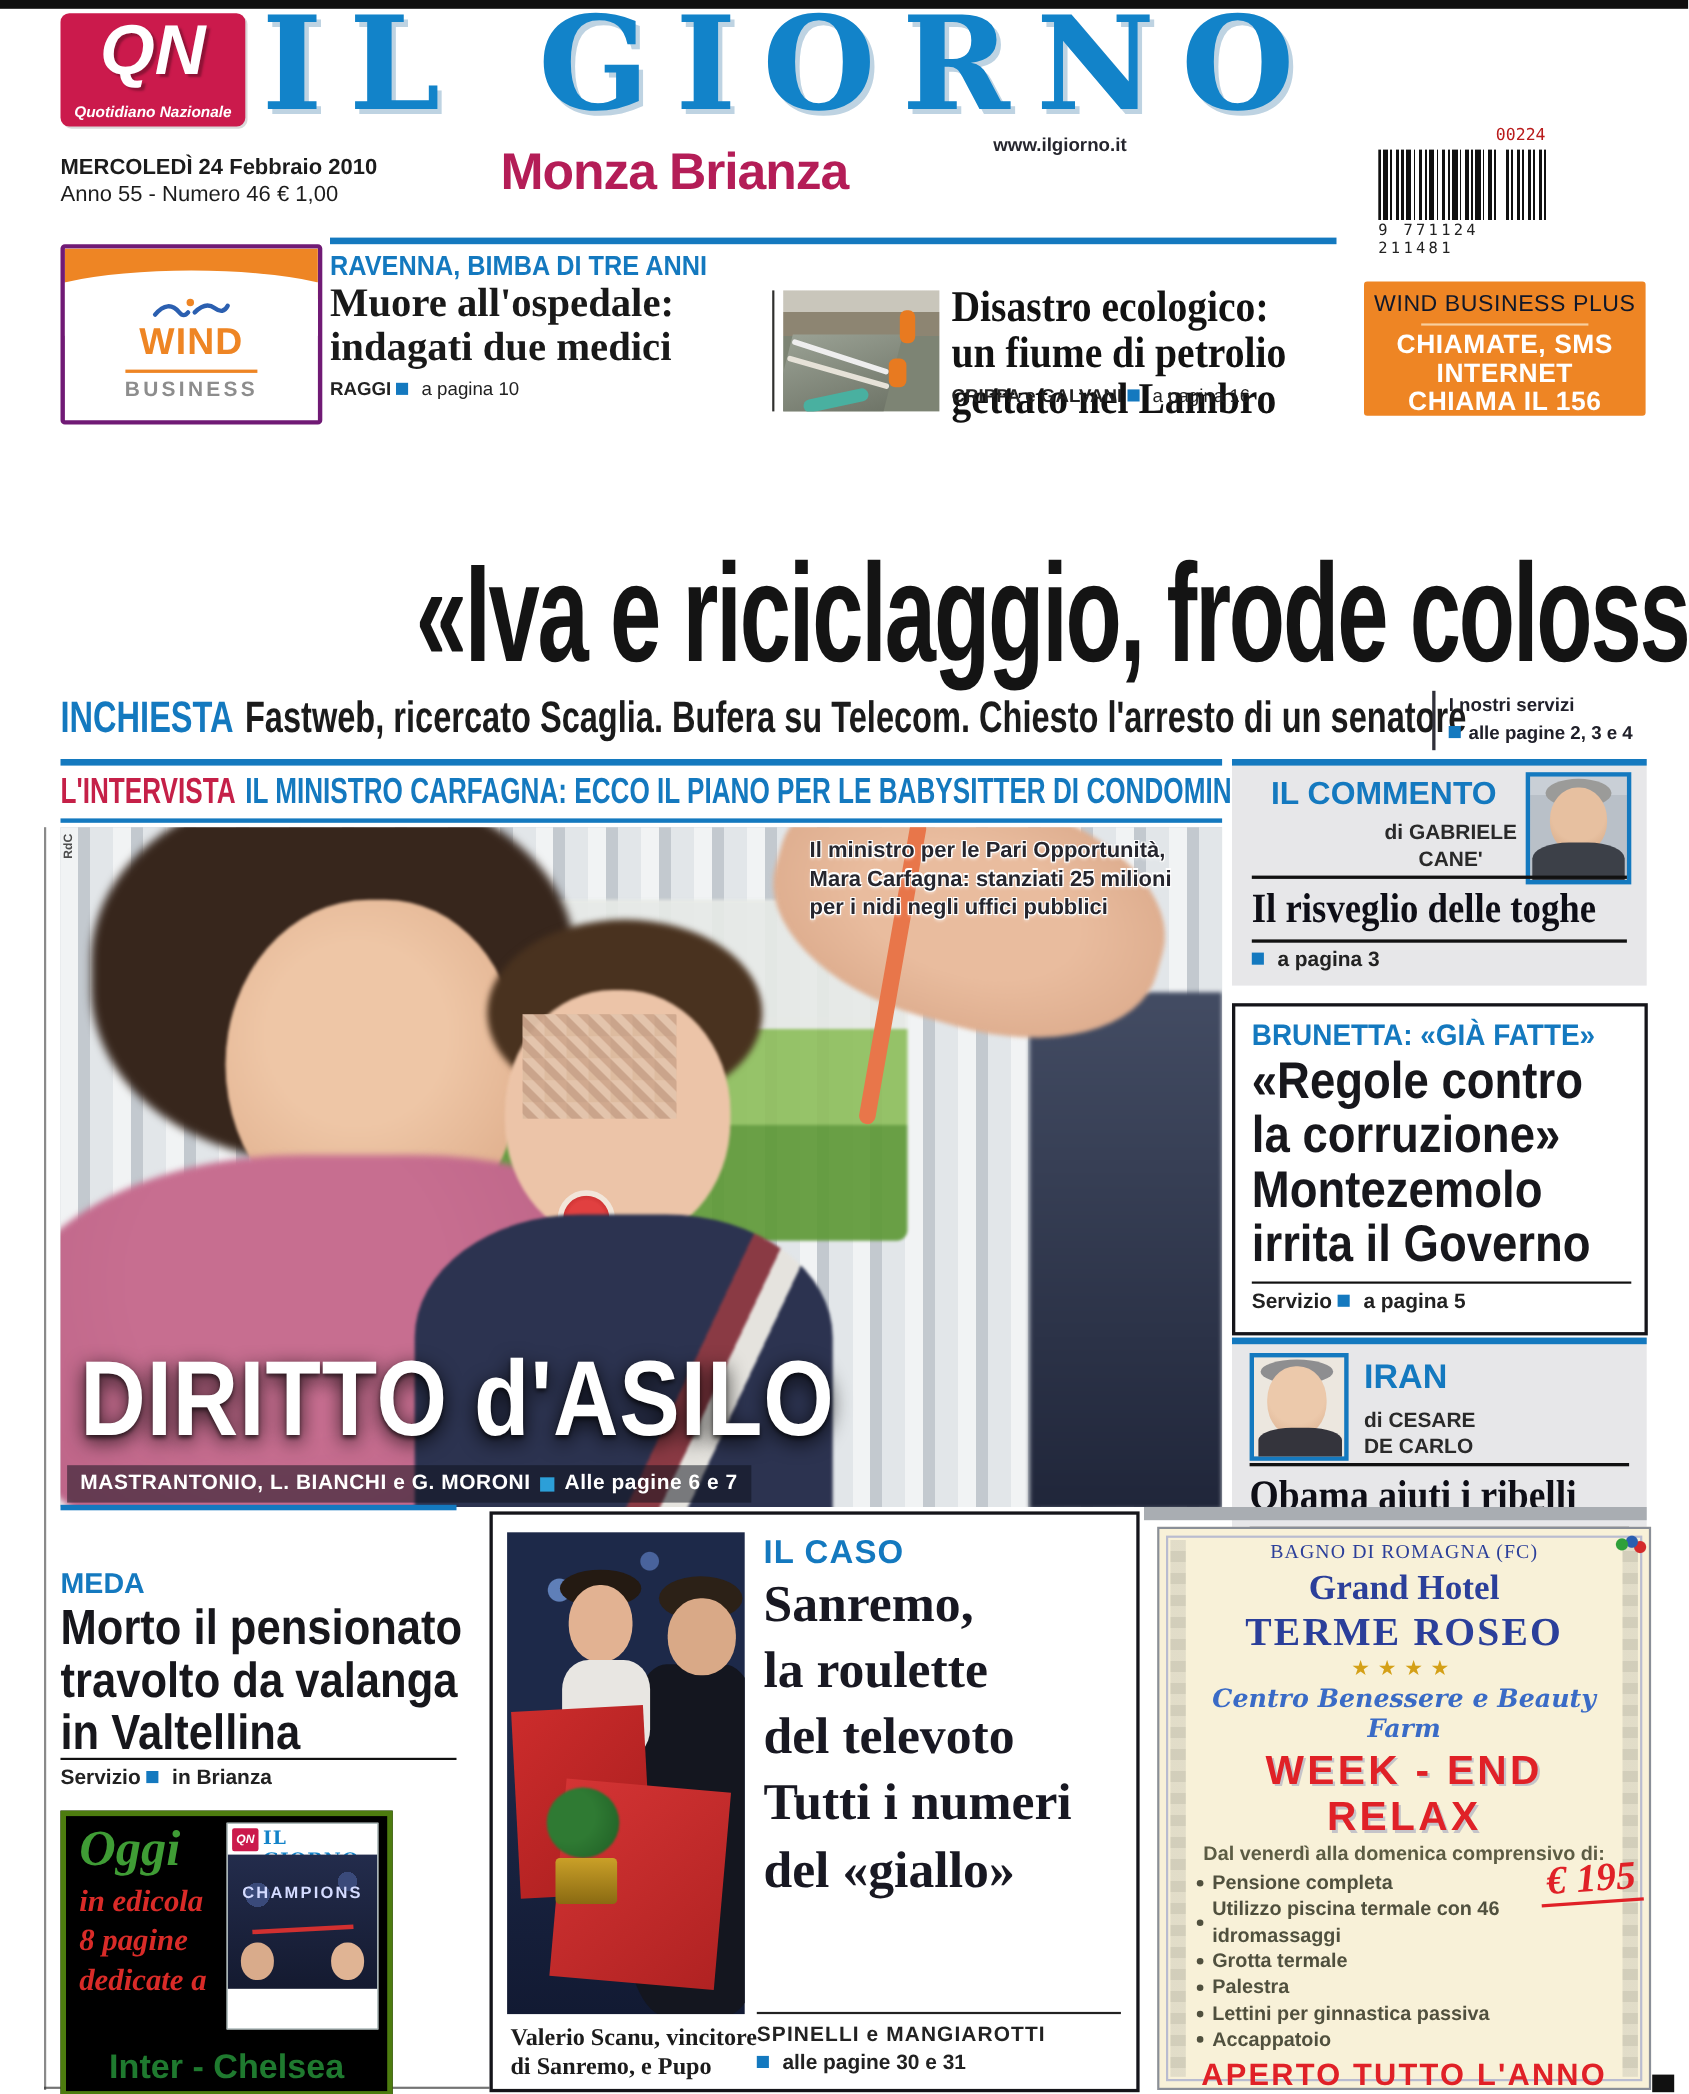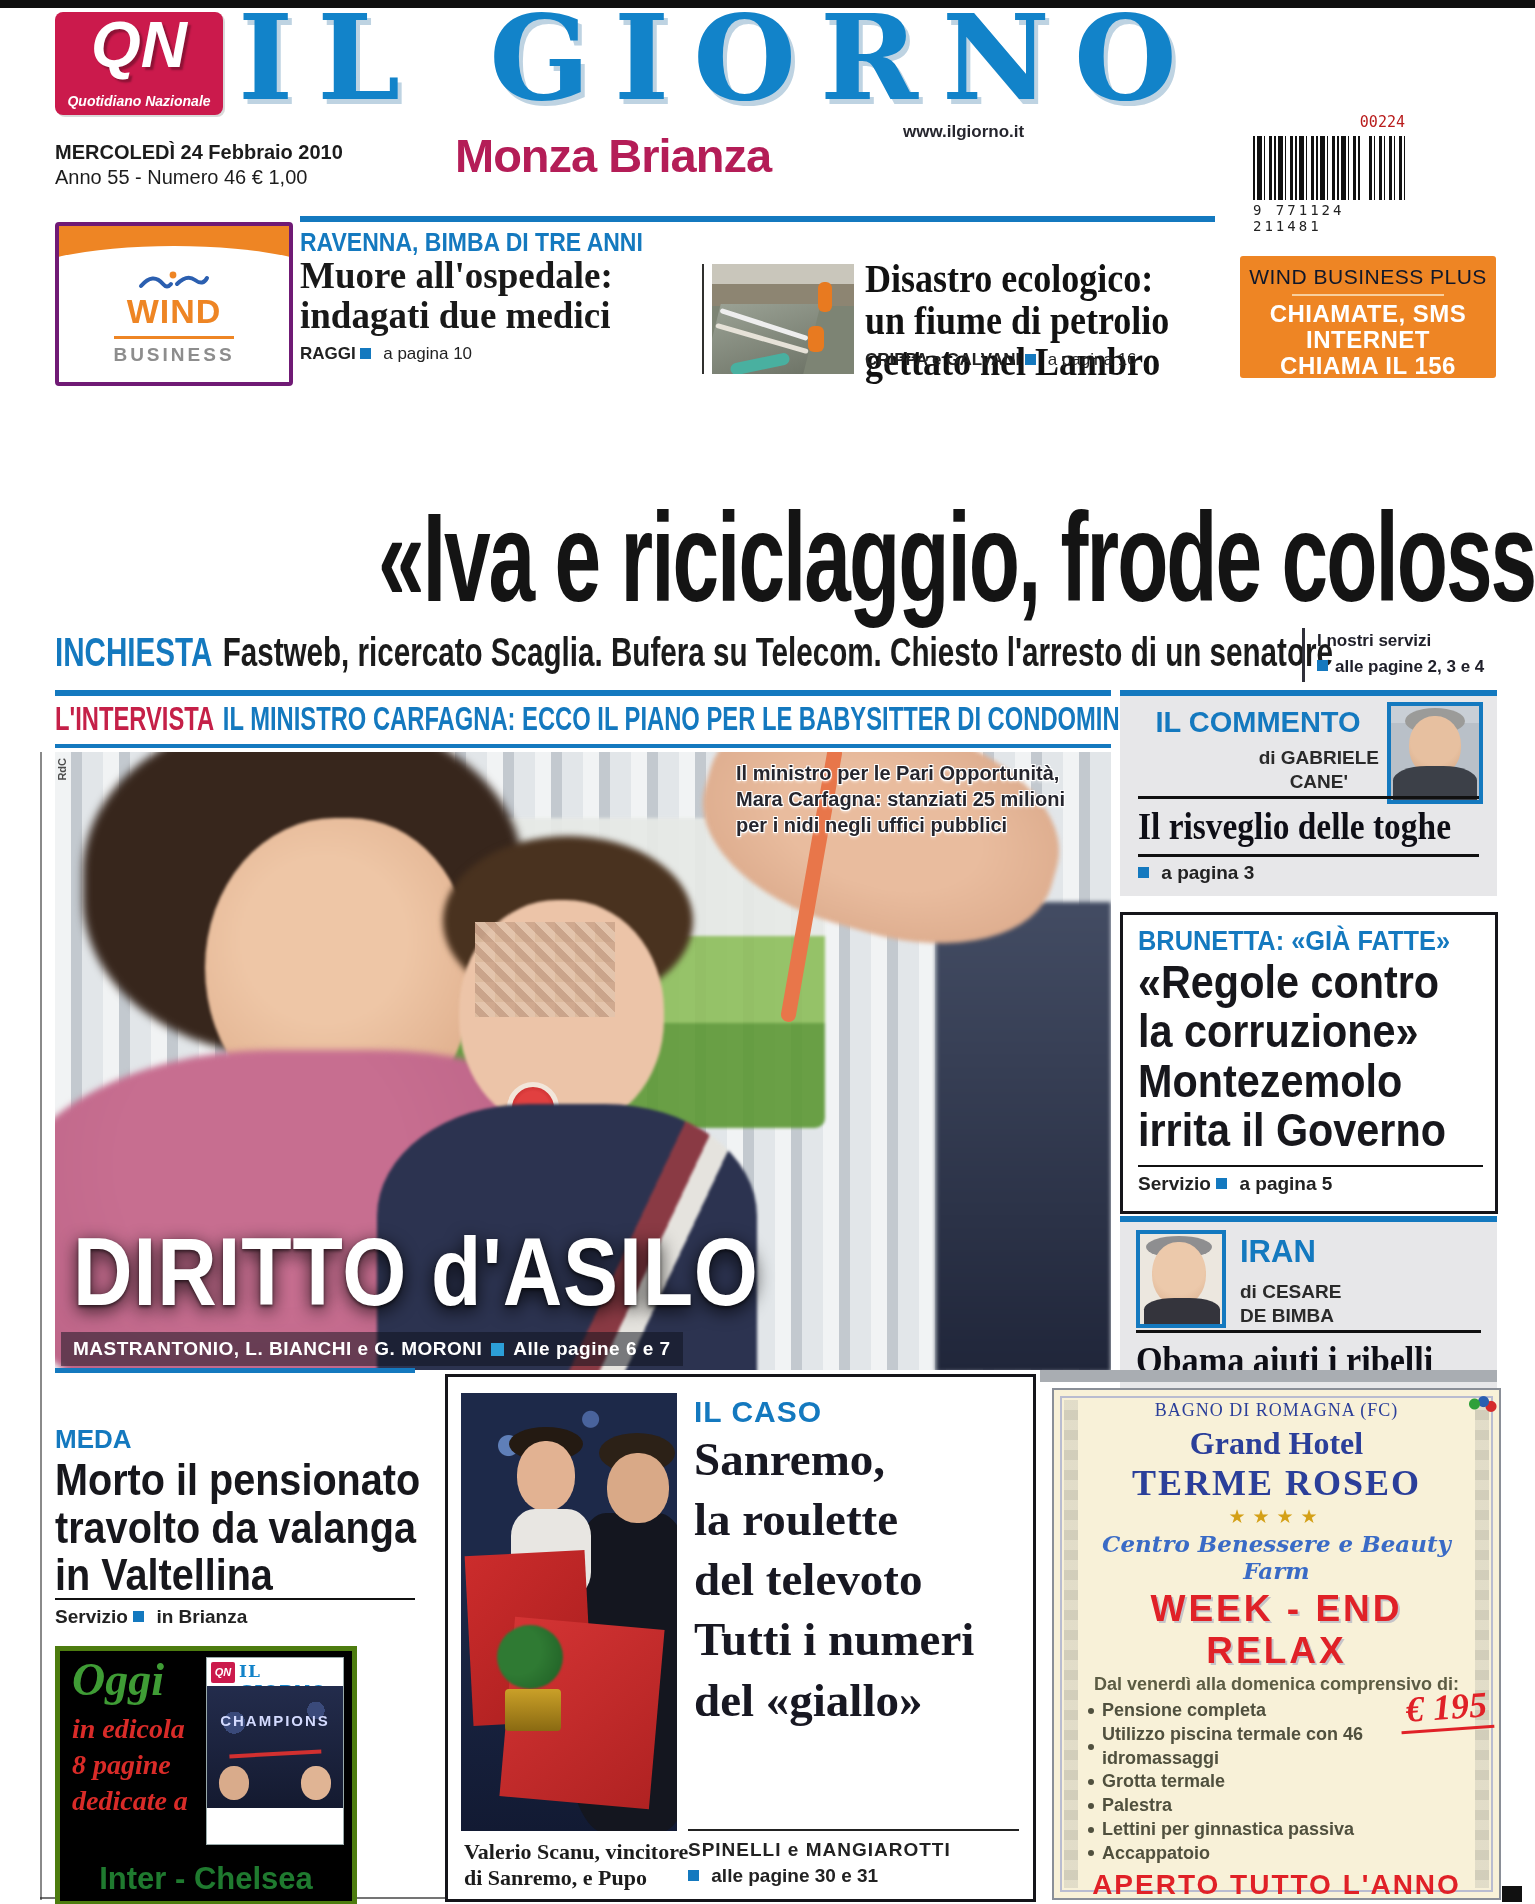--- a/index.html
+++ b/index.html
@@ -365,21 +365,21 @@
 
   <div class="abs iranbox">
     <div class="topb bluebar" style="position:absolute;left:0;top:0;width:100%;height:6px"></div>
     <div class="iran-port">
       <div class="hair2"></div>
       <div class="head2"></div>
       <div class="suit2"></div>
     </div>
     <div class="iran-label">IRAN</div>
     <div class="iran-by pre">di CESARE
-DE BIMBA</div>
+DE CARLO</div>
     <div class="iran-rul1"></div>
     <div class="iran-head ser">Obama aiuti i ribelli</div>
     <div class="iran-rul2"></div>
     <div class="iran-pg">
       <span class="sq sqsm"></span>
       <span>a pagina 13</span>
     </div>
   </div>
 
   <div class="abs edge-l"></div>

